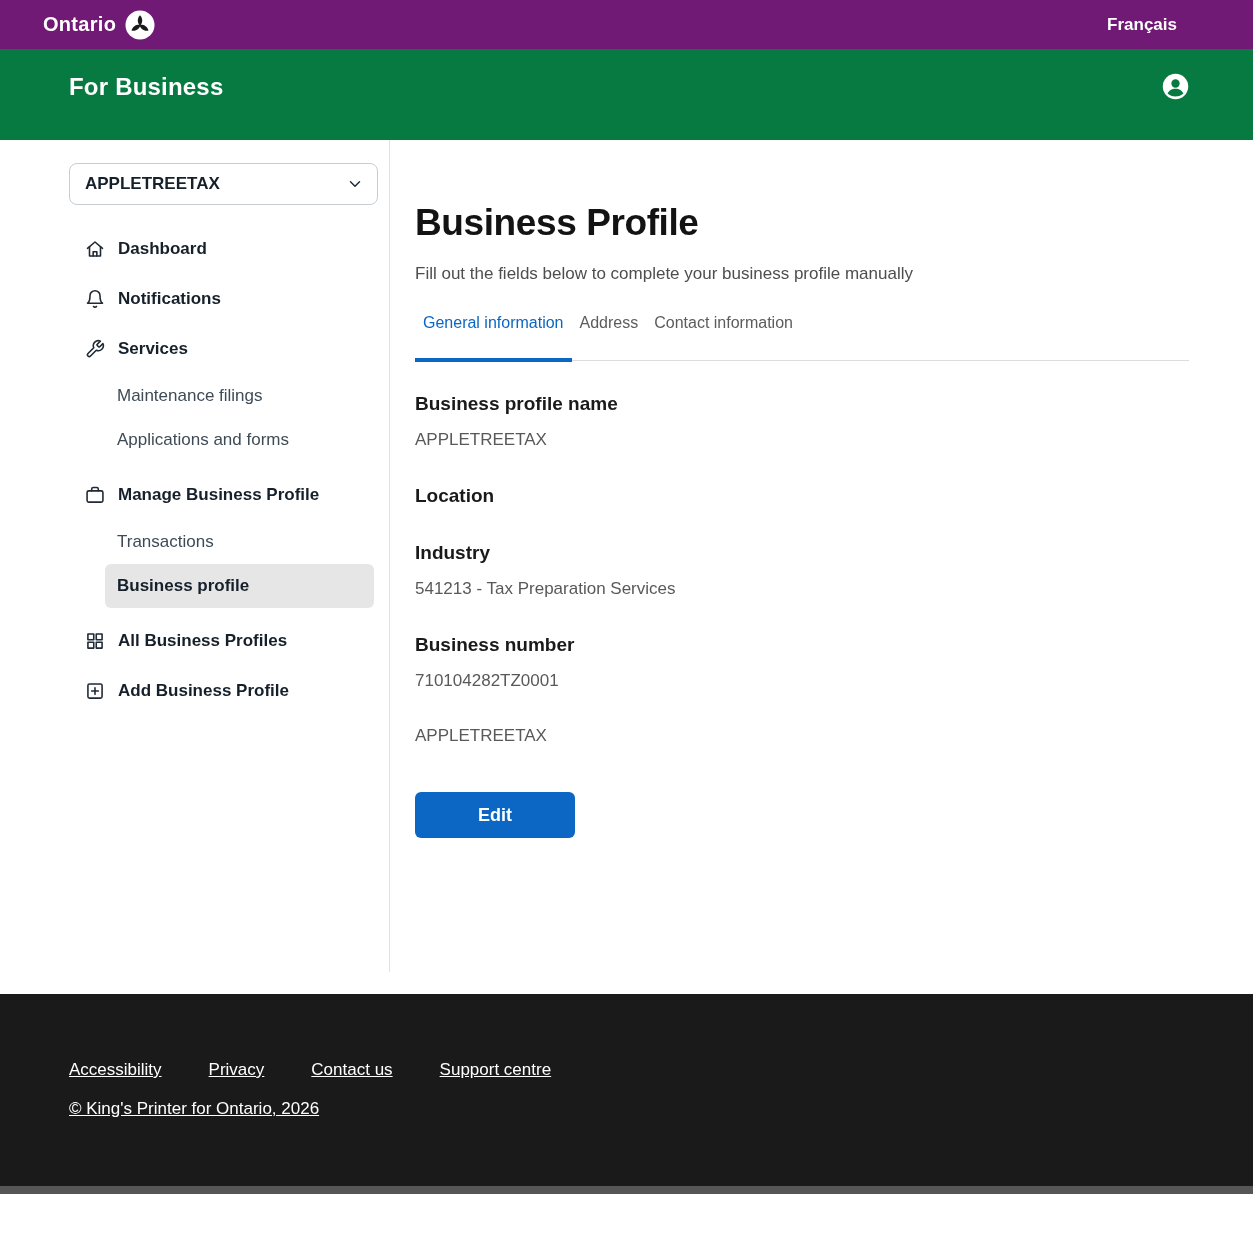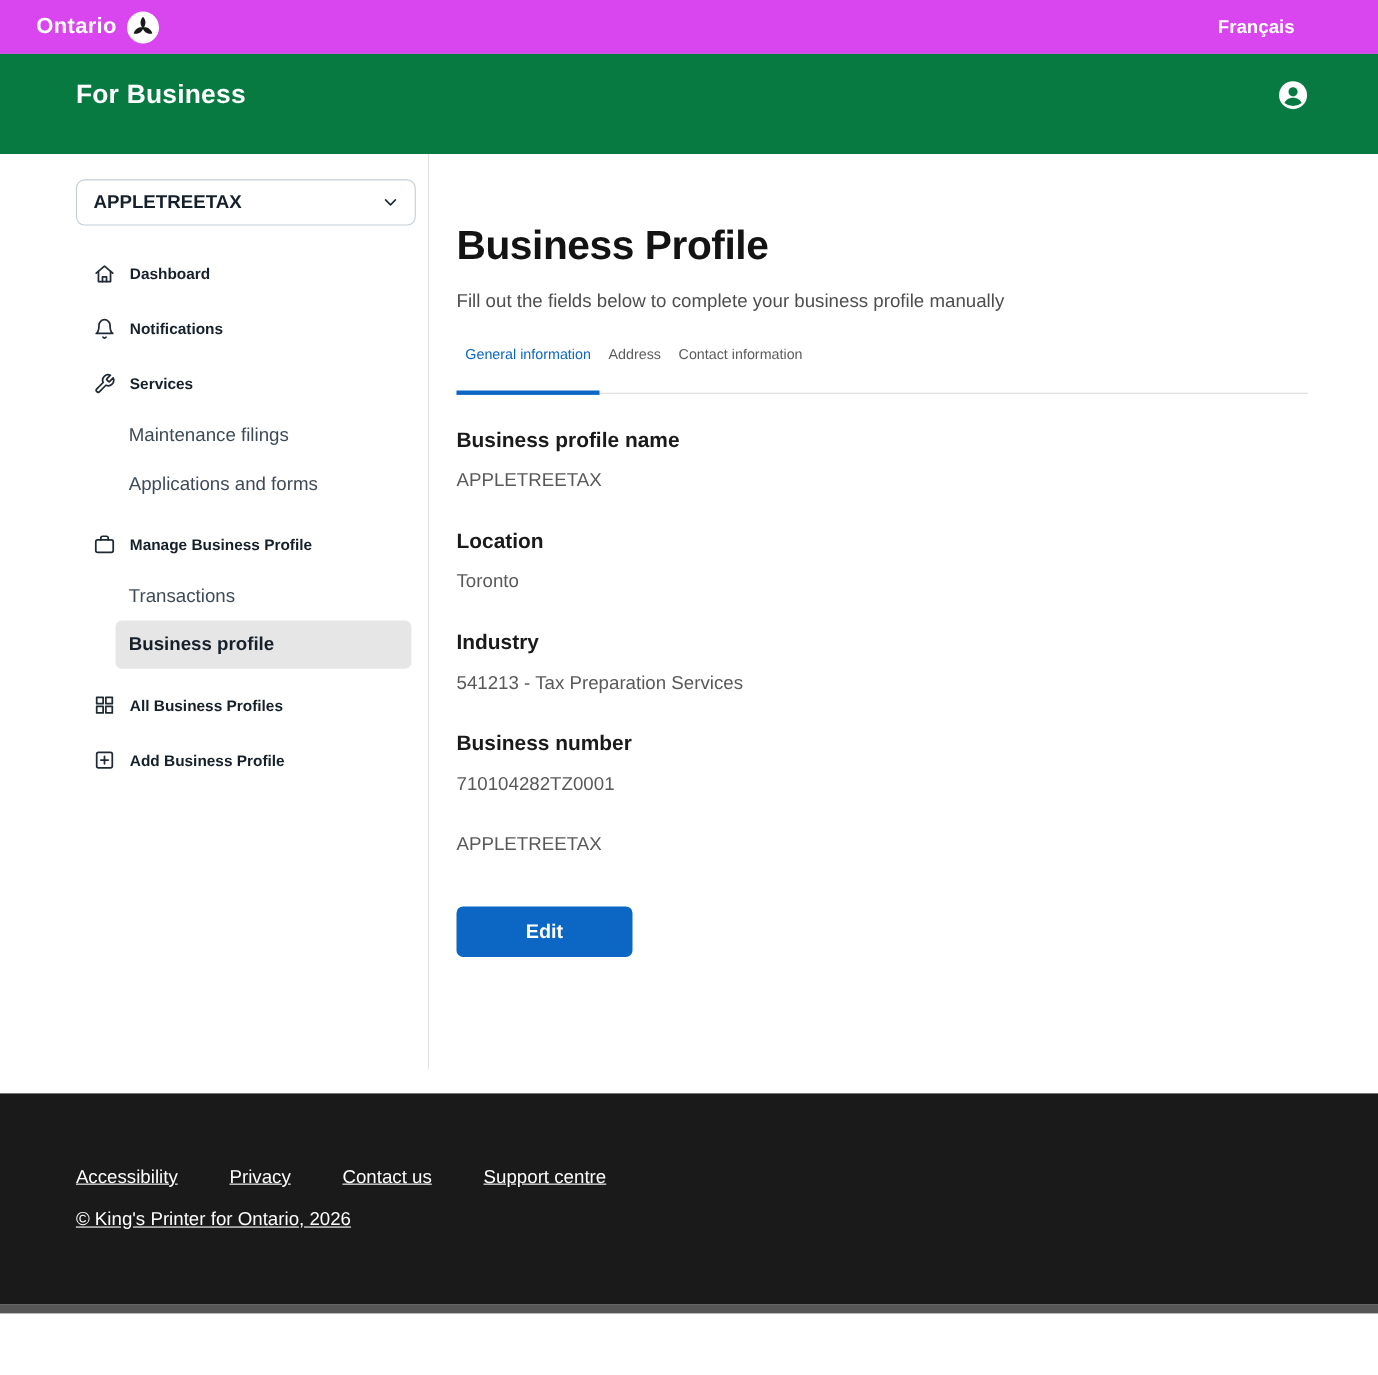--- a/index.html
+++ b/index.html
@@ -6,23 +6,23 @@
   html,body { margin:0; padding:0; }
   body {
     width:1253px; height:1250px;
     font-family:"Liberation Sans", sans-serif;
     background:#ffffff; color:#1a1a1a;
     overflow:hidden;
   }
 
   
   .topbar {
-    height:49px; background:#d946ef;
+    height:49px; background:#701a75;
     display:flex; align-items:center;
-    padding:0 76px 0 33px;
+    padding:0 76px 0 43px;
     justify-content:center;
   }
   .logo { display:flex; align-items:center; gap:9px; }
   .logo-text { color:#fff; font-size:20px; font-weight:700; letter-spacing:.3px; }
   .topbar-spacer { flex:1; }
   .francais { color:#fff; font-size:17px; font-weight:700; cursor:pointer; text-decoration:none; }
 
   
   .appbar {
     height:91px; background:#067a41;
@@ -48,21 +48,21 @@
     background:#fff;
     display:flex; align-items:center; justify-content:space-between;
     padding:0 13px 0 15px;
     font-family:inherit; font-size:17px; font-weight:700; color:#15202b;
     cursor:pointer;
   }
   .nav { margin-top:19px; }
   .nav-item {
     display:flex; align-items:center; gap:13px;
     padding:15px 0 15px 16px;
-    font-size:14px; font-weight:700; color:#15202b;
+    font-size:17px; font-weight:700; color:#15202b;
     cursor:pointer;
   }
   .nav-item .nicon { line-height:0; flex:0 0 auto; }
   .nav-sub {
     padding:12px 0 12px 48px;
     font-size:17px; color:#3e4b57;
     cursor:pointer;
   }
   .nav-sub.active {
     background:#e6e6e6; border-radius:6px;
@@ -72,21 +72,21 @@
   }
   .gap-above { margin-top:8px; }
 
   
   .main { flex:1; padding:62px 64px 0 25px; }
   .page-title { margin:0; font-size:37px; font-weight:700; color:#131313; letter-spacing:-.4px; }
   .subtitle { margin-top:20px; font-size:17px; color:#4e4e4e; }
 
   .tabs { margin-top:30px; display:flex; border-bottom:1px solid #dcdcdc; }
   .tab {
-    padding:0 8px 28px; font-size:13px; color:#5c5c5c;
+    padding:0 8px 28px; font-size:16px; color:#5c5c5c;
     position:relative; cursor:pointer;
   }
   .tab.active { color:#0b66c4; }
   .tab.active::after {
     content:""; position:absolute; left:0; right:0; bottom:-2px;
     height:4px; background:#0b66c4;
   }
 
   .fields { margin-top:32px; }
   .field { margin-bottom:35px; }
@@ -250,21 +250,20 @@
       <div class="tab">Contact information</div>
     </div>
 
     <div class="fields">
       <div class="field">
         <div class="field-label">Business profile name</div>
         <div class="field-value">APPLETREETAX</div>
       </div>
       <div class="field">
         <div class="field-label">Location</div>
-        <div class="field-value">Toronto</div>
       </div>
       <div class="field">
         <div class="field-label">Industry</div>
         <div class="field-value">541213 - Tax Preparation Services</div>
       </div>
       <div class="field">
         <div class="field-label">Business number</div>
         <div class="field-value">710104282TZ0001</div>
       </div>
       <div class="field">

